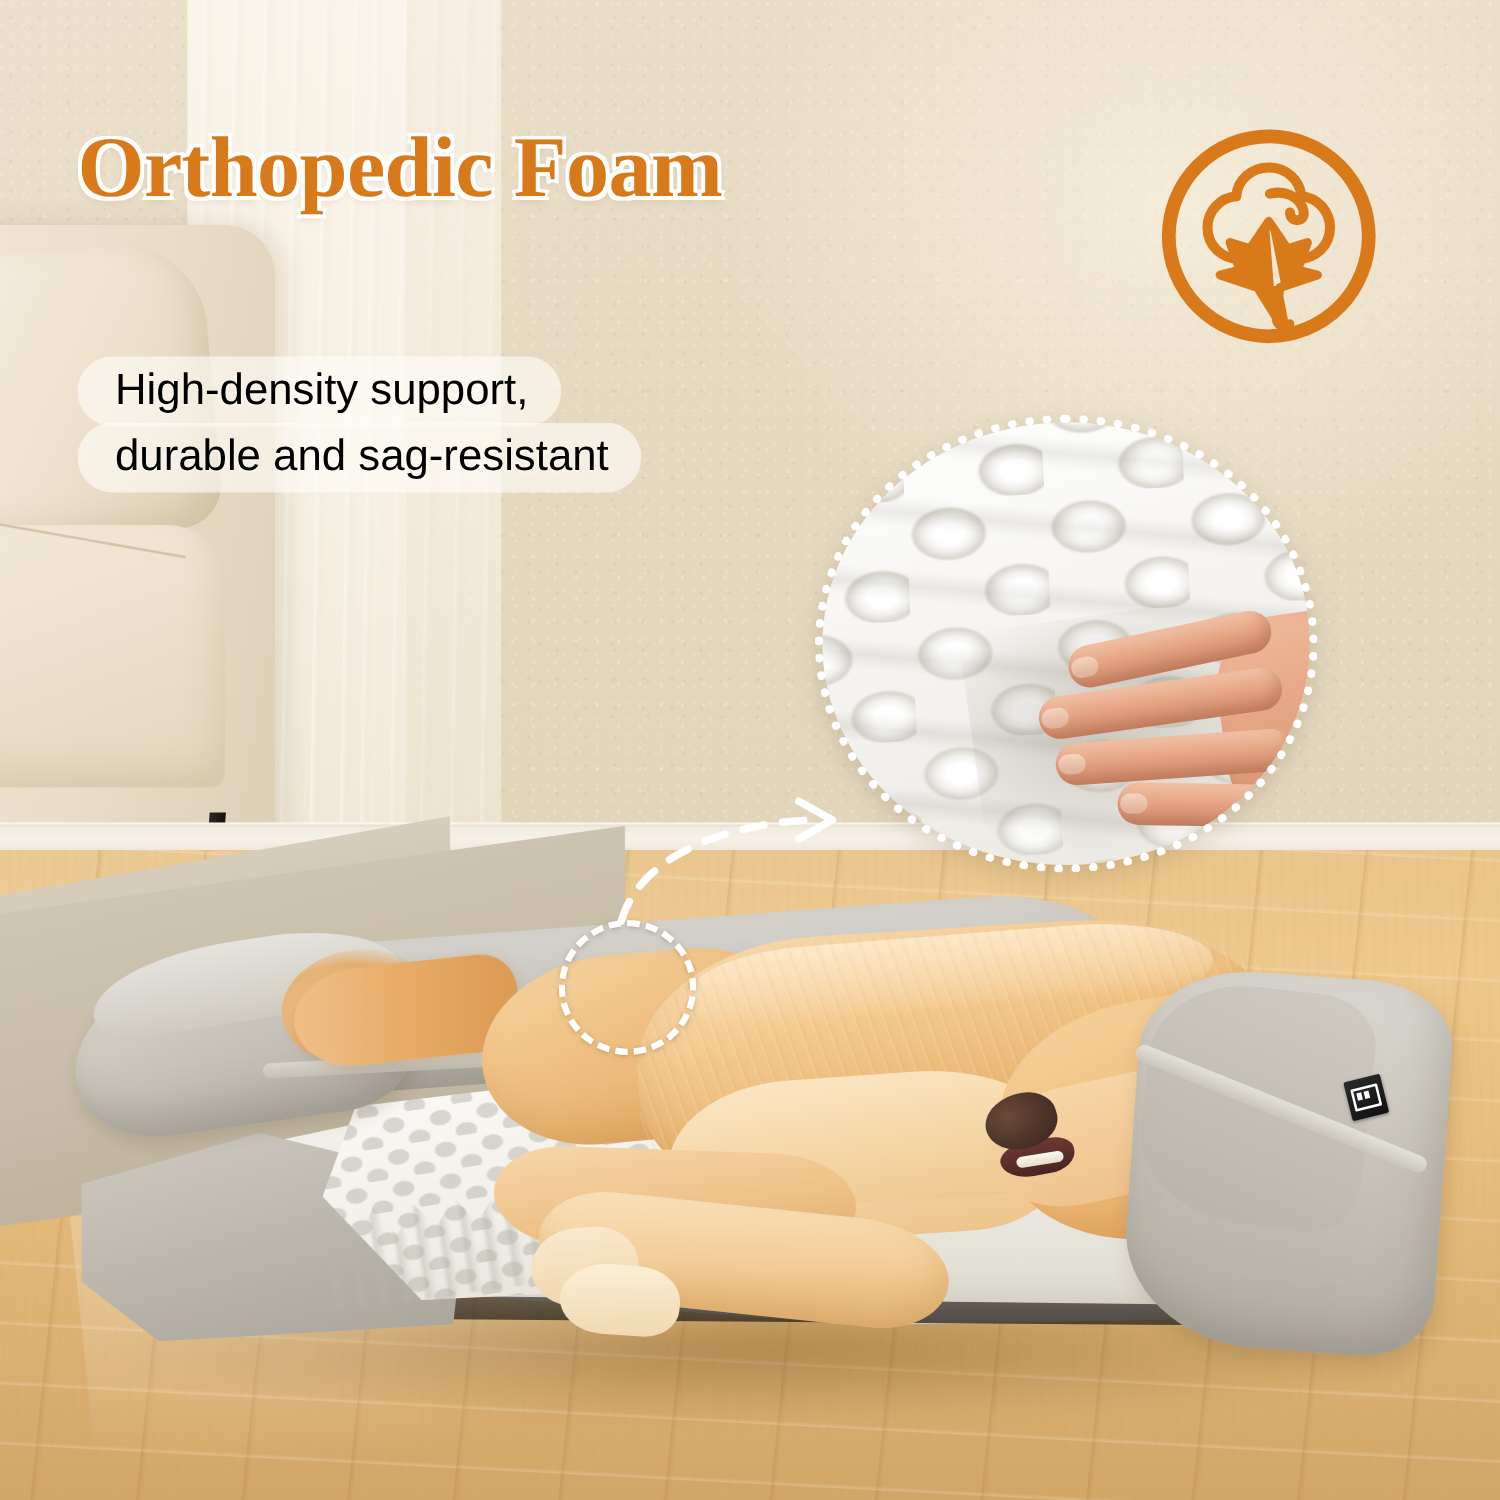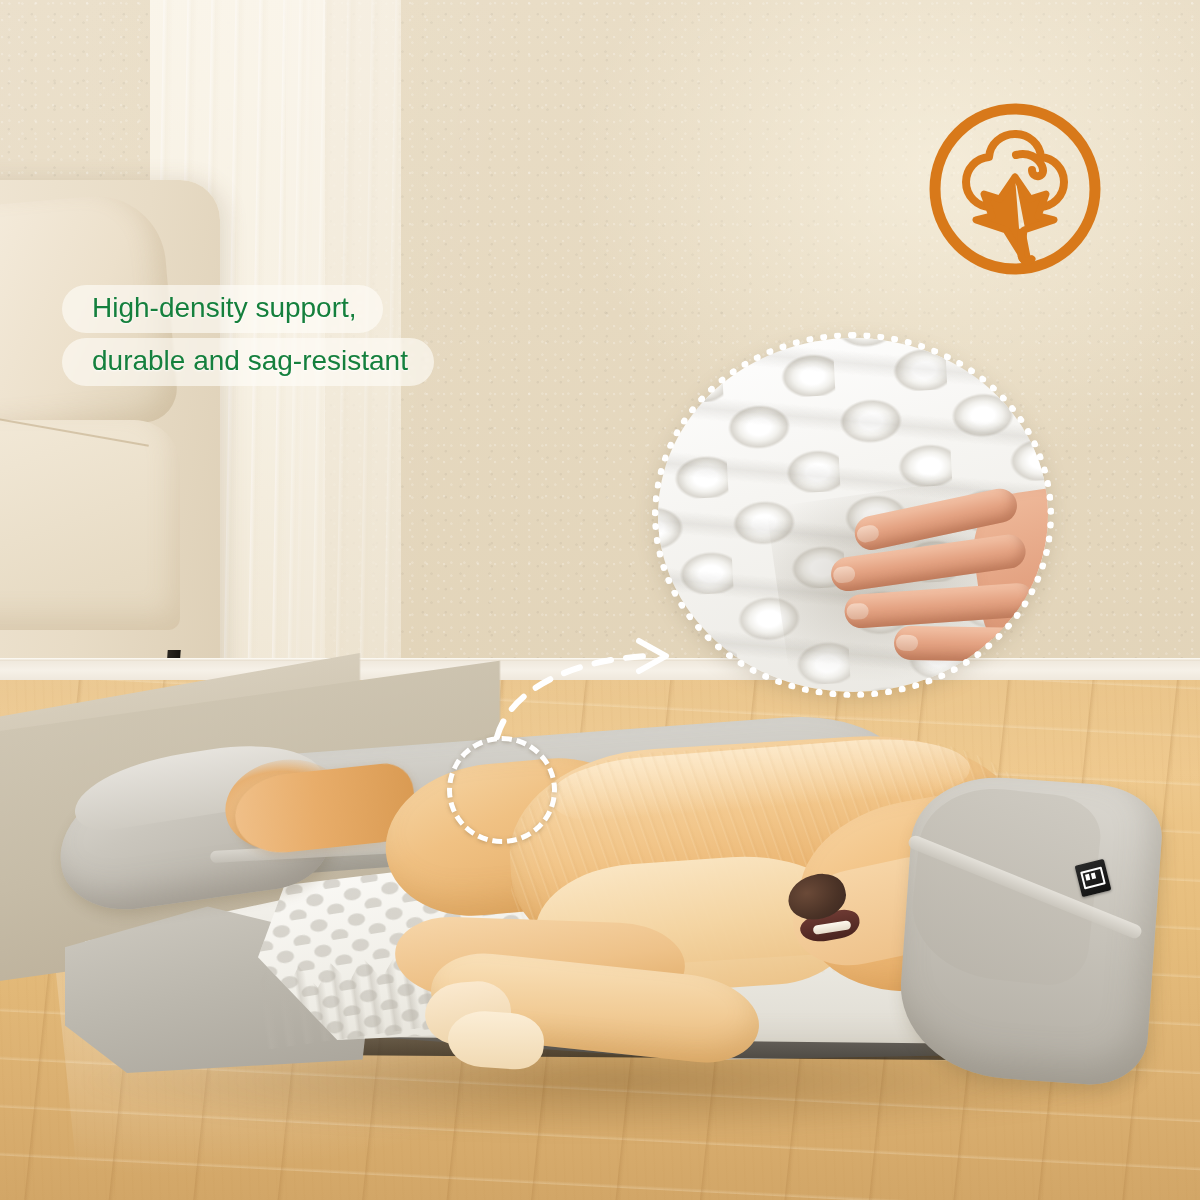--- a/index.html
+++ b/index.html
@@ -490,23 +490,23 @@
   }
   .headline .hl{display:block;white-space:nowrap;}
 
   .sub{
     position:absolute;
     display:inline-block;
     background:rgba(255,253,248,.62);
     border-radius:30px;
     padding:7px 26px 9px 30px;
     font-family:"Liberation Sans", sans-serif;
-    font-size:28px;
+    font-size:35px;
     font-weight:400;
-    color:#15803d;
+    color:#000000;
     white-space:nowrap;
     text-shadow:0 1px 2px rgba(255,255,255,.85);
     backdrop-filter:blur(1px);
   }
   .sub-1{left:62px;top:285px;}
   .sub-2{left:62px;top:338px;text-align:right;}
 
   
   .badge{
     position:absolute;left:924px;top:98px;width:182px;height:182px;
@@ -614,20 +614,21 @@
   </div>
   <div class="foam-ring"></div>
 
   <div class="callout-circle"></div>
   <svg class="callout-svg" viewBox="0 0 1200 1200">
     <path d="M 497 737 C 510 690, 570 660, 648 656" fill="none" stroke="#ffffff" stroke-width="6" stroke-linecap="round" stroke-dasharray="17 15"></path>
     <path d="M 639 641 L 666 656 L 639 671" fill="none" stroke="#ffffff" stroke-width="6" stroke-linecap="round" stroke-linejoin="round"></path>
   </svg>
 
   <div class="headline">
+    <span class="hl">Orthopedic Foam</span>
   </div>
 
   <div class="sub sub-1">High-density support,</div>
   <div class="sub sub-2">durable and sag-resistant</div>
 
   <div class="badge">
     <svg width="182" height="182" viewBox="0 0 182 182">
       <circle cx="91" cy="91" r="80" fill="none" stroke="#d8791a" stroke-width="11"></circle>
       <g fill="none" stroke="#d8791a" stroke-width="8" stroke-linecap="round" stroke-linejoin="round">
         <path d="M91 36

